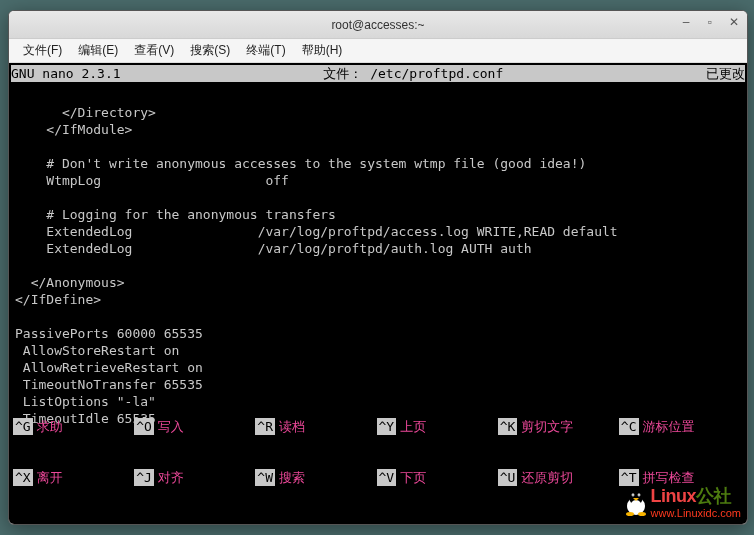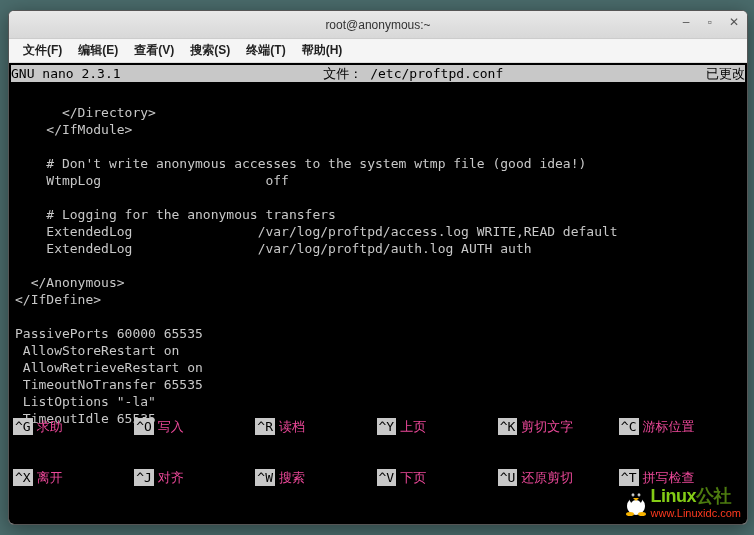--- a/index.html
+++ b/index.html
@@ -59,21 +59,20 @@
   border-bottom: 1px solid #ddd;
   display: flex;
   align-items: center;
   padding: 0 6px;
   font-size: 12px;
   color: #222;
 }
 .menu-item {
   padding: 2px 8px;
   cursor: pointer;
-  font-weight: bold;
 }
 .terminal {
   flex: 1;
   background: #000;
   color: #c8c8c8;
   font-family: "DejaVu Sans Mono", monospace;
   font-size: 13px;
   line-height: 17px;
   padding: 2px 2px 6px 2px;
   position: relative;
@@ -114,34 +113,34 @@
   color: #ff3a1f;
   text-shadow: 1px 1px 0 #000;
   pointer-events: none;
 }
 .watermark .top {
   font-size: 18px;
   font-weight: bold;
   color: #ff3a1f;
   letter-spacing: -0.5px;
 }
-.watermark .top span { color: #84cc16; }
+.watermark .top span { color: #ef4444; }
 .watermark .penguin {
   position: absolute;
   left: -28px;
   bottom: 6px;
 }
 </style>
 </head>
 <body>
 
 <div class="window">
 
   <div class="titlebar">
-    <span>root@anonymous:~</span>
+    <span>root@accesses:~</span>
     <div class="window-controls">
       <div class="win-btn">–</div>
       <div class="win-btn">▫</div>
       <div class="win-btn">✕</div>
     </div>
   </div>
 
   <div class="menubar">
     <span class="menu-item">文件(F)</span>
     <span class="menu-item">编辑(E)</span>

